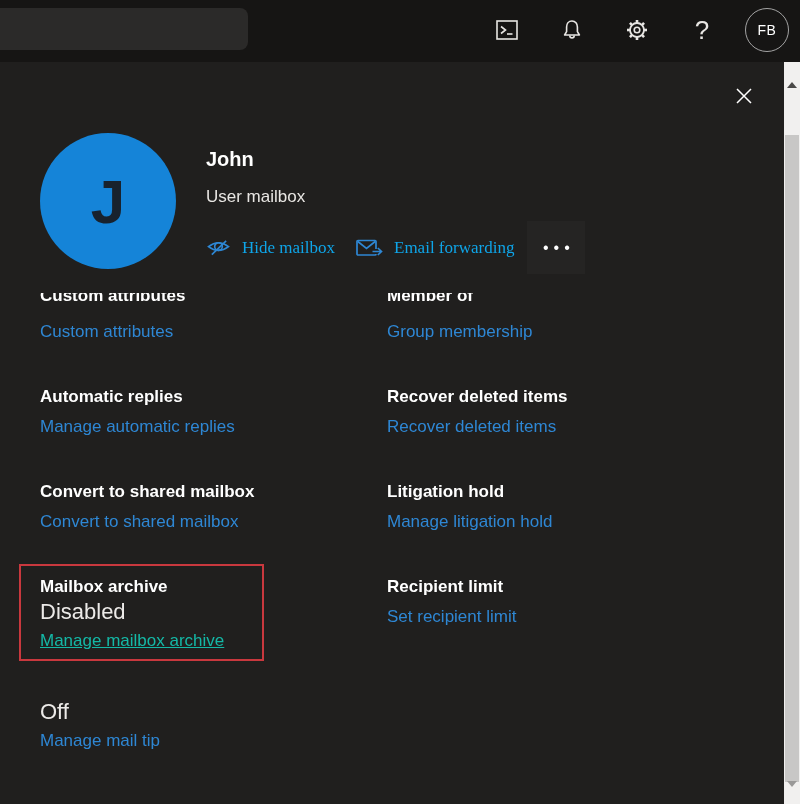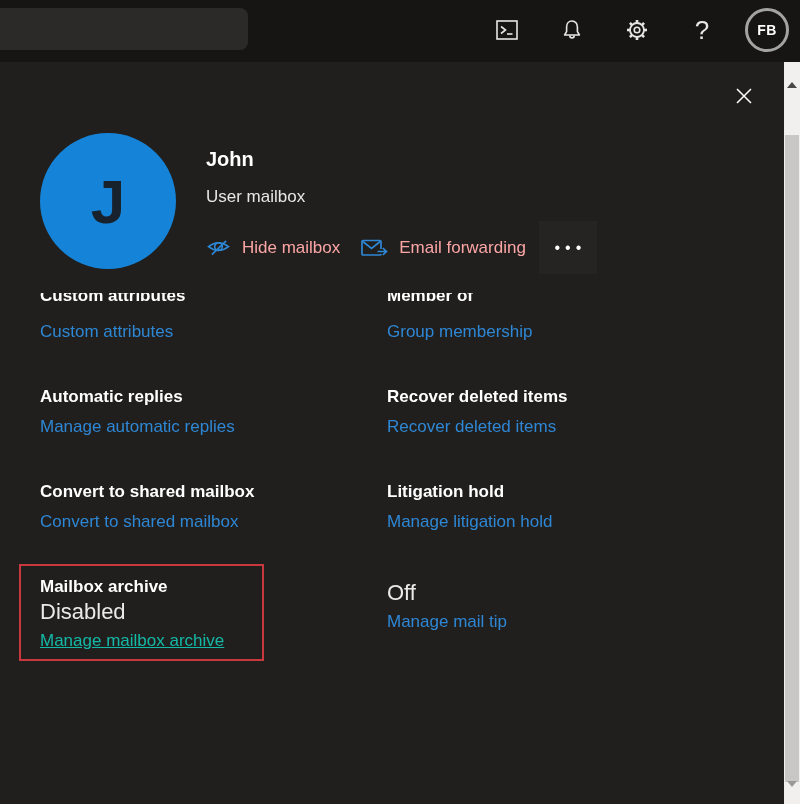--- a/index.html
+++ b/index.html
@@ -21,23 +21,23 @@
   }
   .top-icons { position:absolute; left:485px; top:8px; display:flex; align-items:center; }
   .tbtn {
     width:44px; height:44px; display:flex; align-items:center; justify-content:center;
     background:transparent; border:none; cursor:pointer; margin-right:21px; padding:0;
     color:#e8e6e3;
   }
   .tbtn:last-child { margin-right:0; }
   .help-glyph { font-size:26px; font-weight:400; color:#e8e6e3; line-height:1; }
   .fb-avatar {
-    width:44px; height:44px; border-radius:50%; border:3px solid #a3a3a3;
+    width:44px; height:44px; border-radius:50%; border:1px solid #a3a3a3;
     display:flex; align-items:center; justify-content:center;
-    color:#fff; font-size:14px; letter-spacing:.5px; background:transparent; cursor:pointer;font-weight:bold;
+    color:#fff; font-size:14px; letter-spacing:.5px; background:transparent; cursor:pointer;
   }
 
   
   .panel { position:absolute; top:62px; left:0; width:784px; height:742px; background:#201f1e; }
   .close-btn {
     position:absolute; top:20px; right:26px; width:28px; height:28px;
     background:transparent; border:none; cursor:pointer; padding:0;
     display:flex; align-items:center; justify-content:center;
   }
 
@@ -47,22 +47,22 @@
     width:136px; height:136px; border-radius:50%; background:#1584d8;
     display:flex; align-items:center; justify-content:center; flex:none;
   }
   .avatar-big span { font-size:62px; font-weight:700; color:#18222d; }
   .info { margin-left:30px; }
   .name { font-size:20px; font-weight:700; color:#ffffff; line-height:28px; margin-top:12px; }
   .mtype { font-size:17px; color:#e8e6e3; line-height:20px; margin-top:14px; }
   .actions { display:flex; align-items:center; margin-top:14px; height:53px; }
   .act-btn {
     display:flex; align-items:center; gap:11px; background:transparent; border:none;
-    cursor:pointer; padding:0; color:#fca5a5; font-size:17px;
-    font-family:Liberation Sans, sans-serif;
+    cursor:pointer; padding:0; color:#0ea5e9; font-size:17px;
+    font-family:Liberation Serif, serif;
   }
   .act-btn + .act-btn { margin-left:21px; }
   .more-btn {
     width:58px; height:53px; margin-left:13px; background:#252423; border:none; cursor:pointer;
     color:#ffffff; font-size:16px; letter-spacing:5px; text-indent:5px;
     display:flex; align-items:center; justify-content:center; line-height:0;
   }
 
   
   .sections {
@@ -237,20 +237,24 @@
 
     <div class="cell">
       <div class="hl-wrap">
         <div class="redbox"></div>
         <div class="title">Mailbox archive</div>
         <div class="status">Disabled</div>
         <a class="link underlined">Manage mailbox archive</a>
       </div>
     </div>
 
+    <div class="cell">
+      <div class="title">Recipient limit</div>
+      <a class="link">Set recipient limit</a>
+    </div>
 
     <div class="cell">
       <div class="status">Off</div>
       <a class="link">Manage mail tip</a>
     </div>
 
   </div>
 </div>
 
 <div class="scrollbar">

